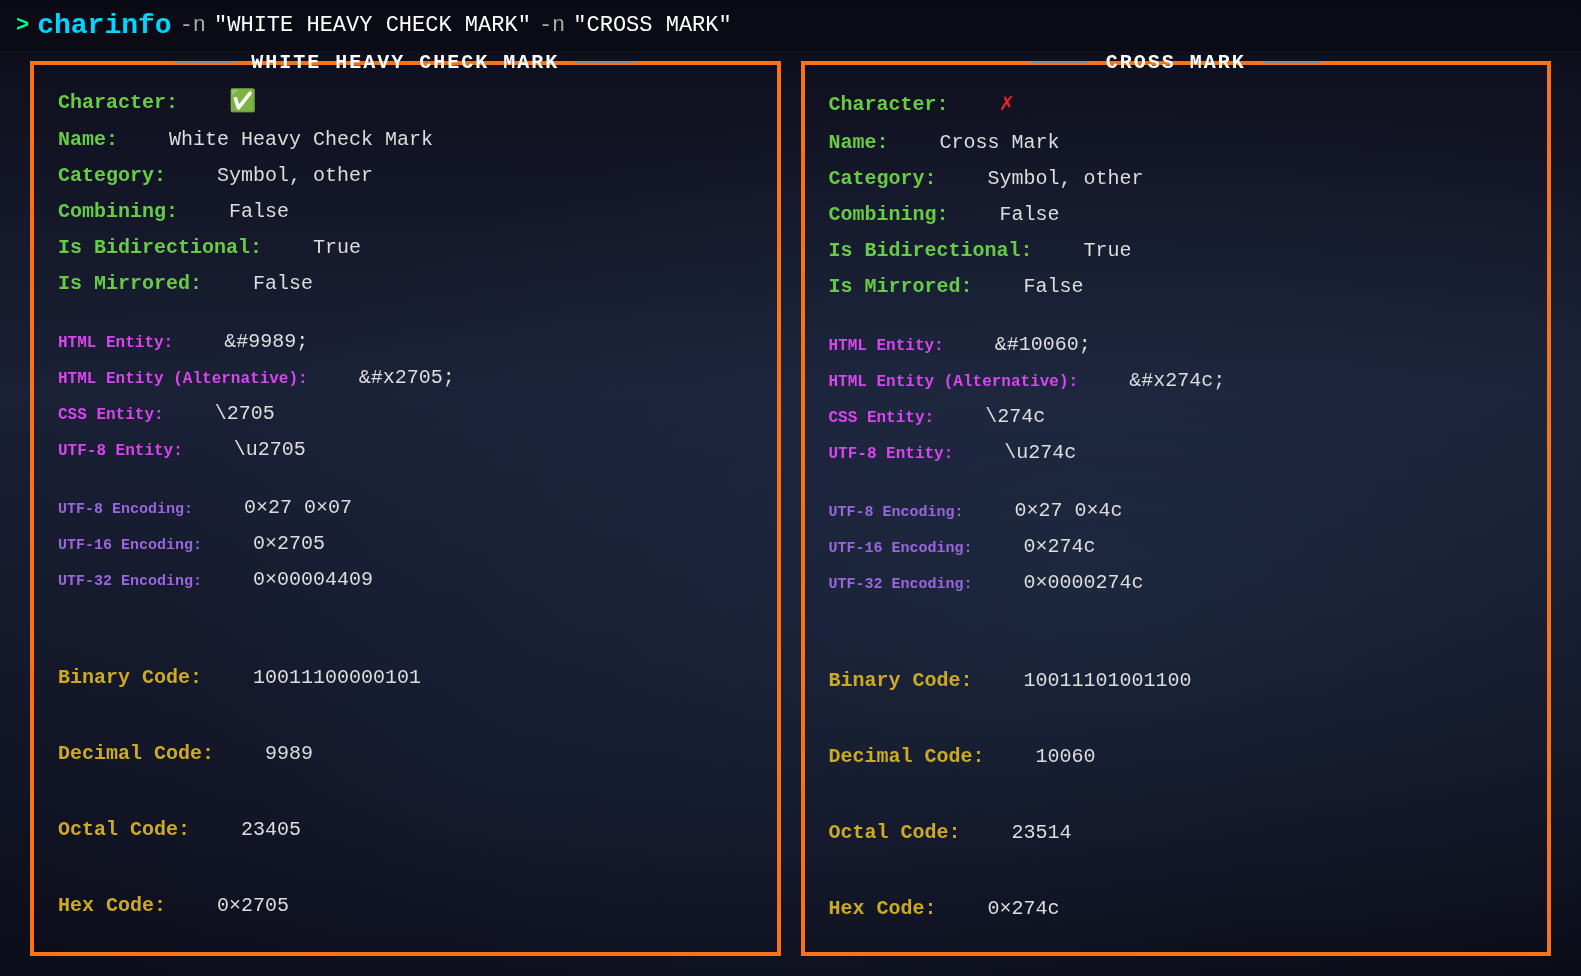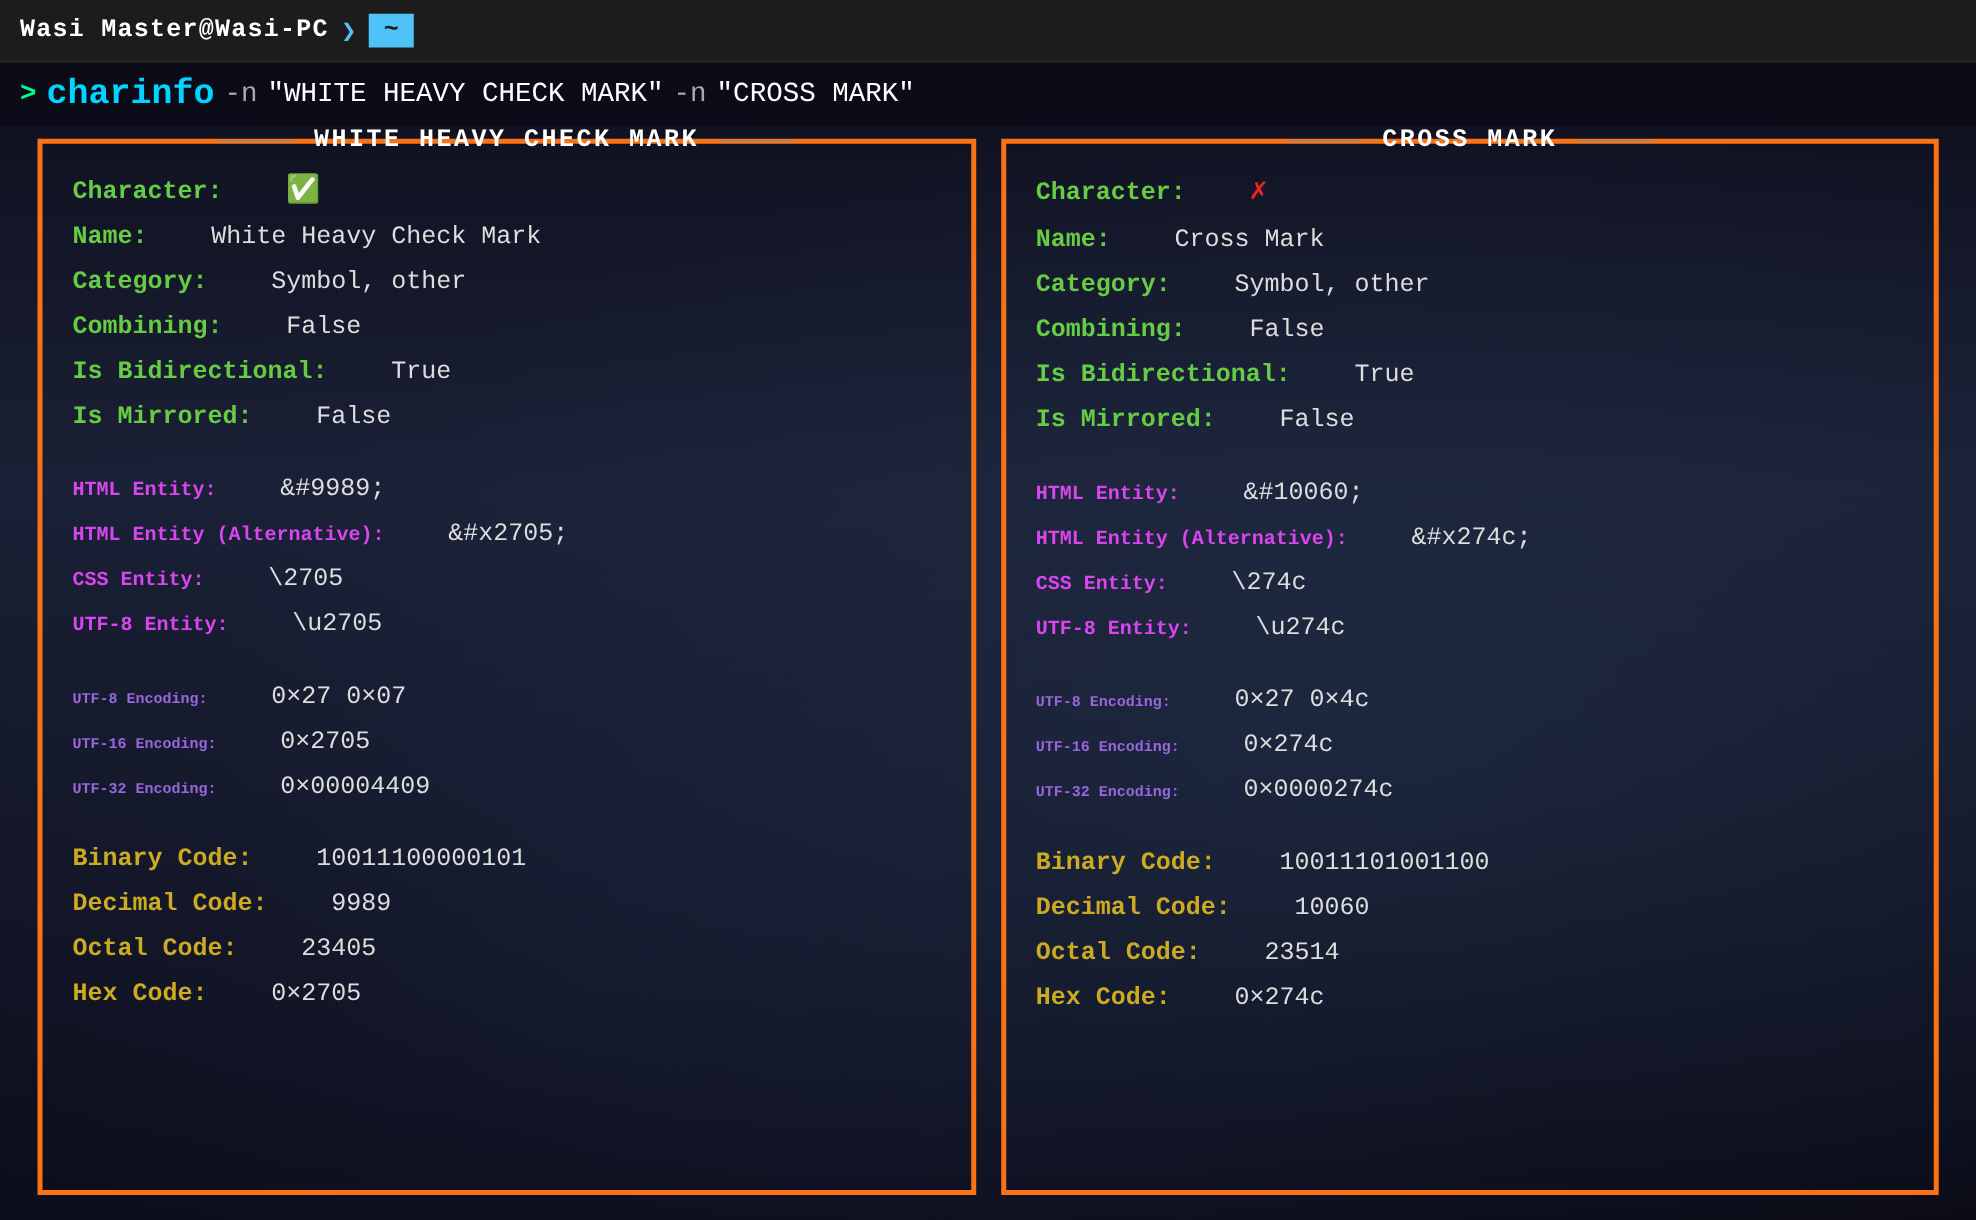--- a/index.html
+++ b/index.html
@@ -162,30 +162,31 @@
 
     .label-cyan {
       color: #d946ef;
       font-size: 16px;
       font-weight: bold;
       white-space: nowrap;
     }
 
     .label-purple {
       color: #9966dd;
-      font-size: 12px;
+      font-size: 15px;
       font-weight: bold;
       white-space: nowrap;
     }
 
     .label-yellow {
       color: #ccaa22;
       font-size: 20px;
       font-weight: bold;
       white-space: nowrap;
+      margin-top: 40px;
     }
 
     .value-white {
       color: #dddddd;
       font-size: 20px;
       margin-left: 6px;
     }
 
     .section-gap {
       height: 22px;
@@ -203,25 +204,20 @@
       margin-left: 6px;
     }
   </style>
 </head>
 <body>
 
 <div class="city-bg"></div>
 
 <div class="terminal">
 
-  <div class="title-bar">
-    <span class="title-bar-text">Wasi Master@Wasi-PC</span>
-    <span class="title-chevron">❯</span>
-    <span class="title-tilde">~</span>
-  </div>
 
   <div class="command-line">
     <span class="prompt-arrow">&gt;</span>
     <span class="cmd-charinfo">charinfo</span>
     <span class="cmd-flag">-n</span>
     <span class="cmd-str-check">"WHITE HEAVY CHECK MARK"</span>
     <span class="cmd-flag">-n</span>
     <span class="cmd-str-cross">"CROSS MARK"</span>
   </div>
 

